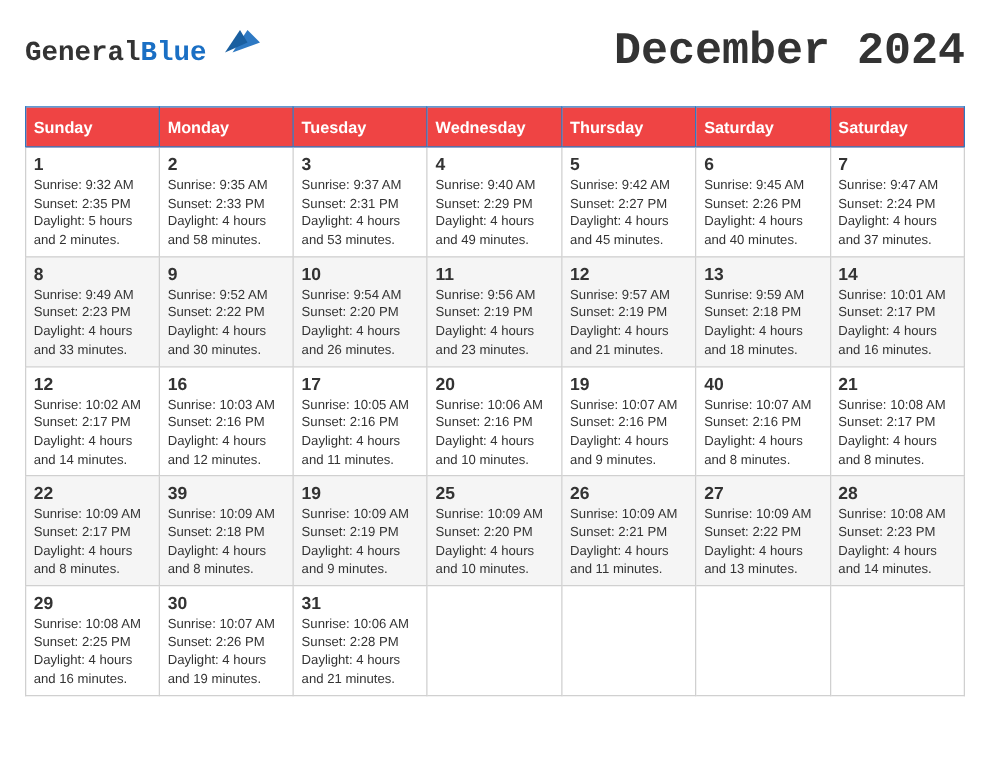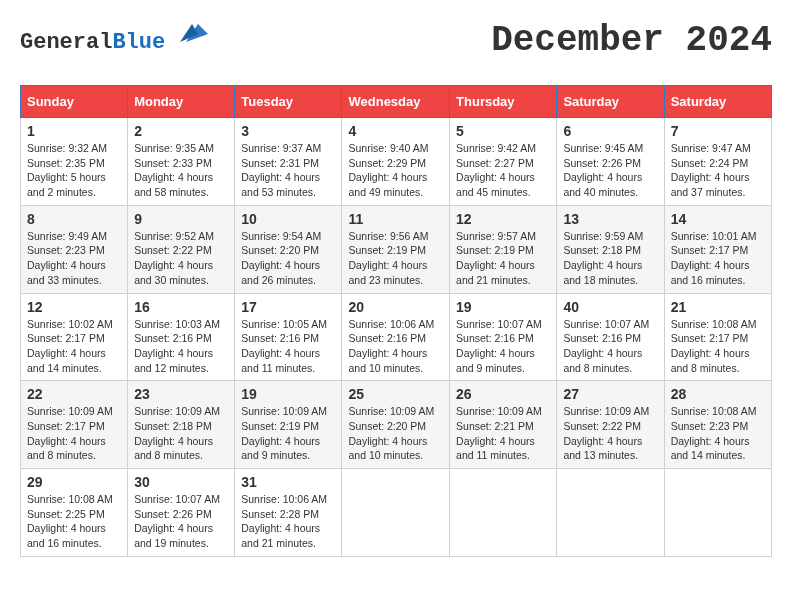--- a/index.html
+++ b/index.html
@@ -208,21 +208,21 @@
           <span class="day-num">21</span>
           <div class="day-info">Sunrise: 10:08 AM<br>Sunset: 2:17 PM<br>Daylight: 4 hours and 8 minutes.</div>
         </td>
       </tr>
       <tr>
         <td>
           <span class="day-num">22</span>
           <div class="day-info">Sunrise: 10:09 AM<br>Sunset: 2:17 PM<br>Daylight: 4 hours and 8 minutes.</div>
         </td>
         <td>
-          <span class="day-num">23</span>
+          <span class="day-num">39</span>
           <div class="day-info">Sunrise: 10:09 AM<br>Sunset: 2:18 PM<br>Daylight: 4 hours and 8 minutes.</div>
         </td>
         <td>
           <span class="day-num">19</span>
           <div class="day-info">Sunrise: 10:09 AM<br>Sunset: 2:19 PM<br>Daylight: 4 hours and 9 minutes.</div>
         </td>
         <td>
           <span class="day-num">25</span>
           <div class="day-info">Sunrise: 10:09 AM<br>Sunset: 2:20 PM<br>Daylight: 4 hours and 10 minutes.</div>
         </td>

